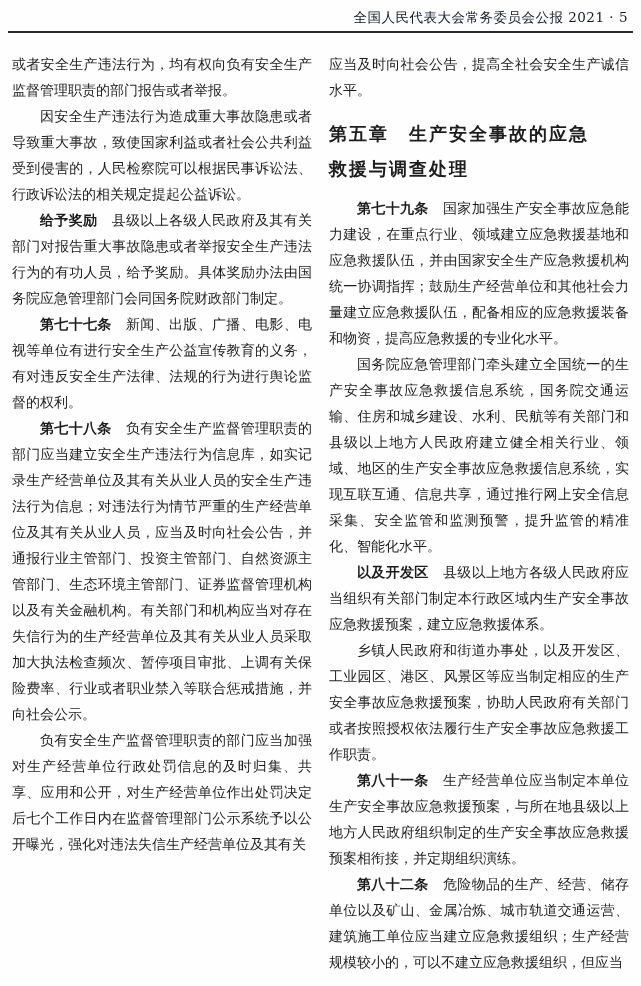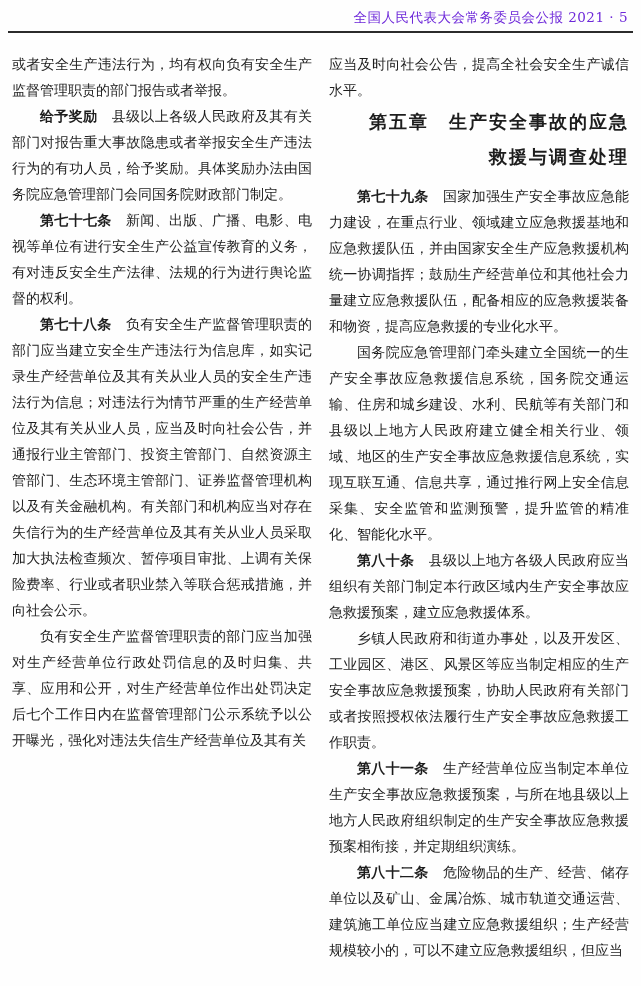--- a/index.html
+++ b/index.html
@@ -16,21 +16,21 @@
     color: #1d1d1d;
   }
   .page-header {
     position: absolute;
     top: 9px;
     left: 12px;
     right: 13px;
     text-align: right;
     font-size: 13.5px;
     letter-spacing: 0.5px;
-    color: #6d28d9;
+    color: #0f172a;
     white-space: nowrap;
   }
   .header-rule {
     position: absolute;
     top: 31px;
     left: 8px;
     right: 8px;
     height: 2px;
     background: #2b2b2b;
   }
@@ -57,23 +57,23 @@
     text-indent: 0;
   }
   .article-label {
     font-weight: bold;
     margin-top: 19px;
   }
   .chapter-heading {
     font-weight: bold;
     font-size: 18px;
     line-height: 35px;
-    text-align: right;
+    text-align: left;
     text-indent: 0;
-    margin: 1px 0 9px 0;
+    margin: 13px 0 9px 0;
     letter-spacing: 2px;
   }
   .page-footer {
     position: absolute;
     top: 988px;
     right: 30px;
     font-size: 14px;
     letter-spacing: 2px;
     color: #737373;
   }
@@ -81,33 +81,34 @@
 </head>
 <body>
 
 <div class="page-header">全国人民代表大会常务委员会公报 2021 · 5</div>
 
 <div class="header-rule"></div>
 
 <div class="columns">
   <div class="column" id="left-column">
       <p class="para no-indent">或者安全生产违法行为，均有权向负有安全生产监督管理职责的部门报告或者举报。</p>
+      <p class="para">因安全生产违法行为造成重大事故隐患或者导致重大事故，致使国家利益或者社会公共利益受到侵害的，人民检察院可以根据民事诉讼法、行政诉讼法的相关规定提起公益诉讼。</p>
       <p class="para"><span class="article-label">给予奖励</span>　县级以上各级人民政府及其有关部门对报告重大事故隐患或者举报安全生产违法行为的有功人员，给予奖励。具体奖励办法由国务院应急管理部门会同国务院财政部门制定。</p>
       <p class="para"><span class="article-label">第七十七条</span>　新闻、出版、广播、电影、电视等单位有进行安全生产公益宣传教育的义务，有对违反安全生产法律、法规的行为进行舆论监督的权利。</p>
       <p class="para"><span class="article-label">第七十八条</span>　负有安全生产监督管理职责的部门应当建立安全生产违法行为信息库，如实记录生产经营单位及其有关从业人员的安全生产违法行为信息；对违法行为情节严重的生产经营单位及其有关从业人员，应当及时向社会公告，并通报行业主管部门、投资主管部门、自然资源主管部门、生态环境主管部门、证券监督管理机构以及有关金融机构。有关部门和机构应当对存在失信行为的生产经营单位及其有关从业人员采取加大执法检查频次、暂停项目审批、上调有关保险费率、行业或者职业禁入等联合惩戒措施，并向社会公示。</p>
       <p class="para">负有安全生产监督管理职责的部门应当加强对生产经营单位行政处罚信息的及时归集、共享、应用和公开，对生产经营单位作出处罚决定后七个工作日内在监督管理部门公示系统予以公开曝光，强化对违法失信生产经营单位及其有关</p>
     </div>
   <div class="column" id="right-column">
       <p class="para no-indent">应当及时向社会公告，提高全社会安全生产诚信水平。</p>
       <div class="chapter-heading">
         <div>第五章　生产安全事故的应急</div>
         <div>救援与调查处理</div>
       </div>
       <p class="para"><span class="article-label">第七十九条</span>　国家加强生产安全事故应急能力建设，在重点行业、领域建立应急救援基地和应急救援队伍，并由国家安全生产应急救援机构统一协调指挥；鼓励生产经营单位和其他社会力量建立应急救援队伍，配备相应的应急救援装备和物资，提高应急救援的专业化水平。</p>
       <p class="para">国务院应急管理部门牵头建立全国统一的生产安全事故应急救援信息系统，国务院交通运输、住房和城乡建设、水利、民航等有关部门和县级以上地方人民政府建立健全相关行业、领域、地区的生产安全事故应急救援信息系统，实现互联互通、信息共享，通过推行网上安全信息采集、安全监管和监测预警，提升监管的精准化、智能化水平。</p>
-      <p class="para"><span class="article-label">第八十条</span>　县级以上地方各级人民政府应当组织有关部门制定本行政区域内生产安全事故应急救援预案，建立应急救援体系。</p>
+      <p class="para"><span class="article-label">以及开发区</span>　县级以上地方各级人民政府应当组织有关部门制定本行政区域内生产安全事故应急救援预案，建立应急救援体系。</p>
       <p class="para">乡镇人民政府和街道办事处，以及开发区、工业园区、港区、风景区等应当制定相应的生产安全事故应急救援预案，协助人民政府有关部门或者按照授权依法履行生产安全事故应急救援工作职责。</p>
       <p class="para"><span class="article-label">第八十一条</span>　生产经营单位应当制定本单位生产安全事故应急救援预案，与所在地县级以上地方人民政府组织制定的生产安全事故应急救援预案相衔接，并定期组织演练。</p>
       <p class="para"><span class="article-label">第八十二条</span>　危险物品的生产、经营、储存单位以及矿山、金属冶炼、城市轨道交通运营、建筑施工单位应当建立应急救援组织；生产经营规模较小的，可以不建立应急救援组织，但应当</p>
     </div>
 </div>
 
 <div class="page-footer">— 1021 —</div>
 
 </body></html>

